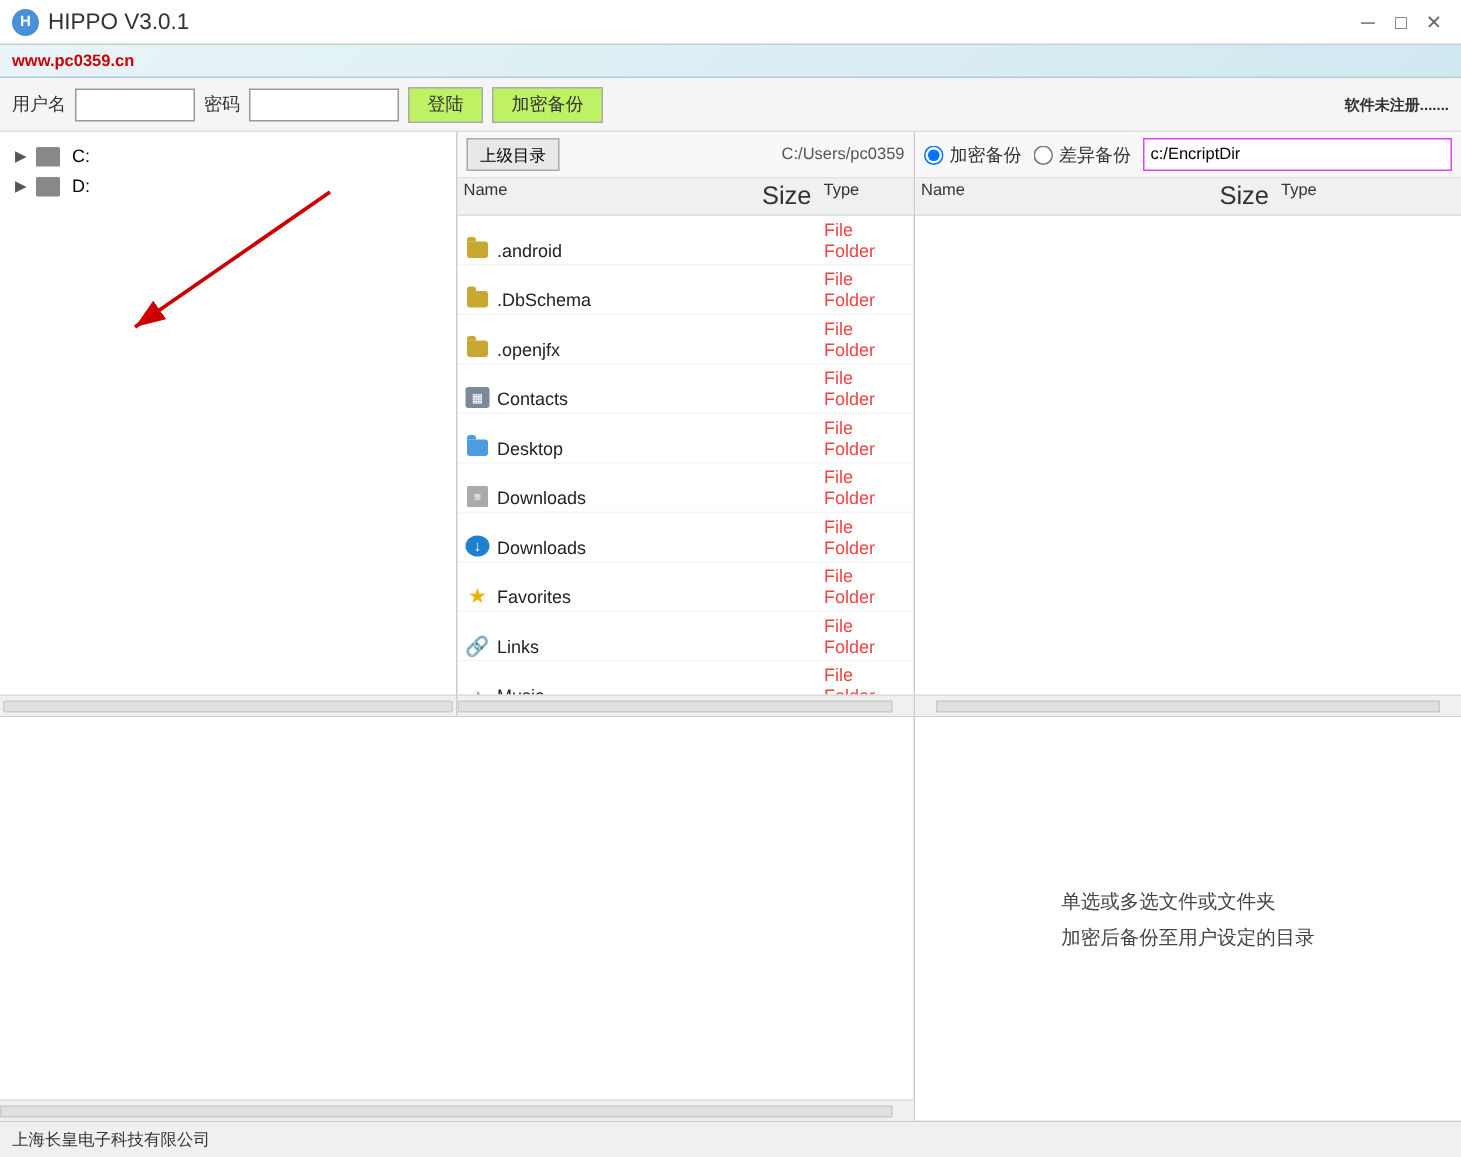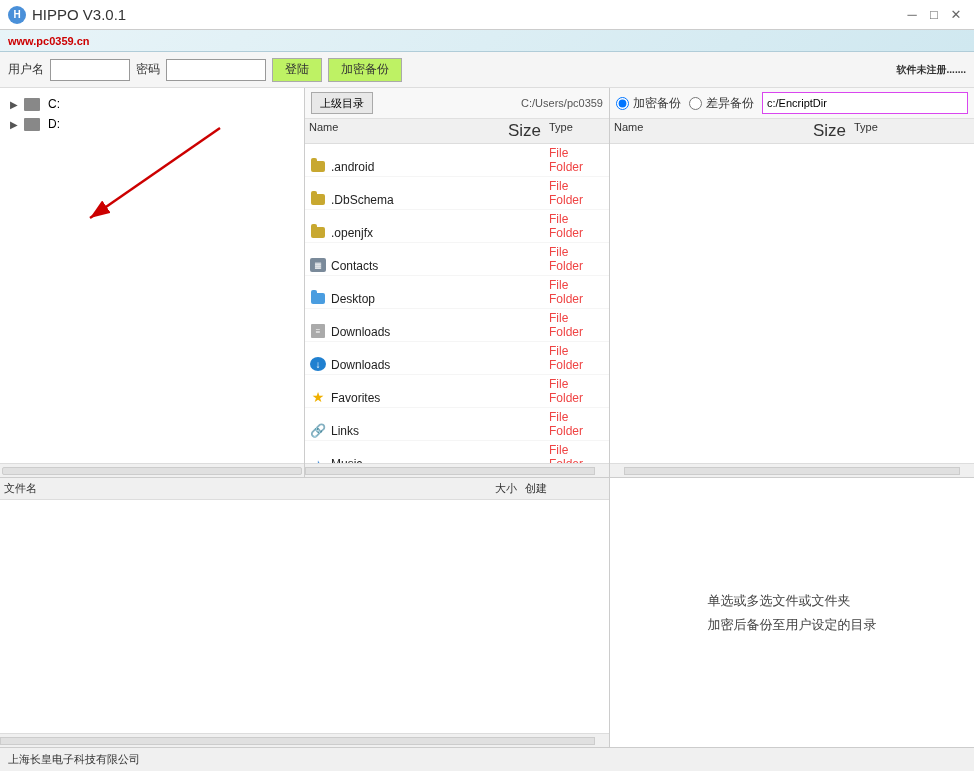--- a/index.html
+++ b/index.html
@@ -575,25 +575,20 @@
       <div class="enc-scrollbar-h">
         <div class="scrollbar-track-h"></div>
       </div>
     </div>
 
   </div>
 
   <div class="bottom-panels">
 
     <div class="file-details-panel">
-      <div class="details-header">
-        <span class="details-col-name">文件名</span>
-        <span class="details-col-size">大小</span>
-        <span class="details-col-date">创建</span>
-      </div>
       <div class="details-content"></div>
       <div class="details-scrollbar">
         <div class="scrollbar-track-h"></div>
       </div>
     </div>
 
     <div class="info-panel">
       <div class="info-text">
         <div>单选或多选文件或文件夹</div>
         <div>加密后备份至用户设定的目录</div>

